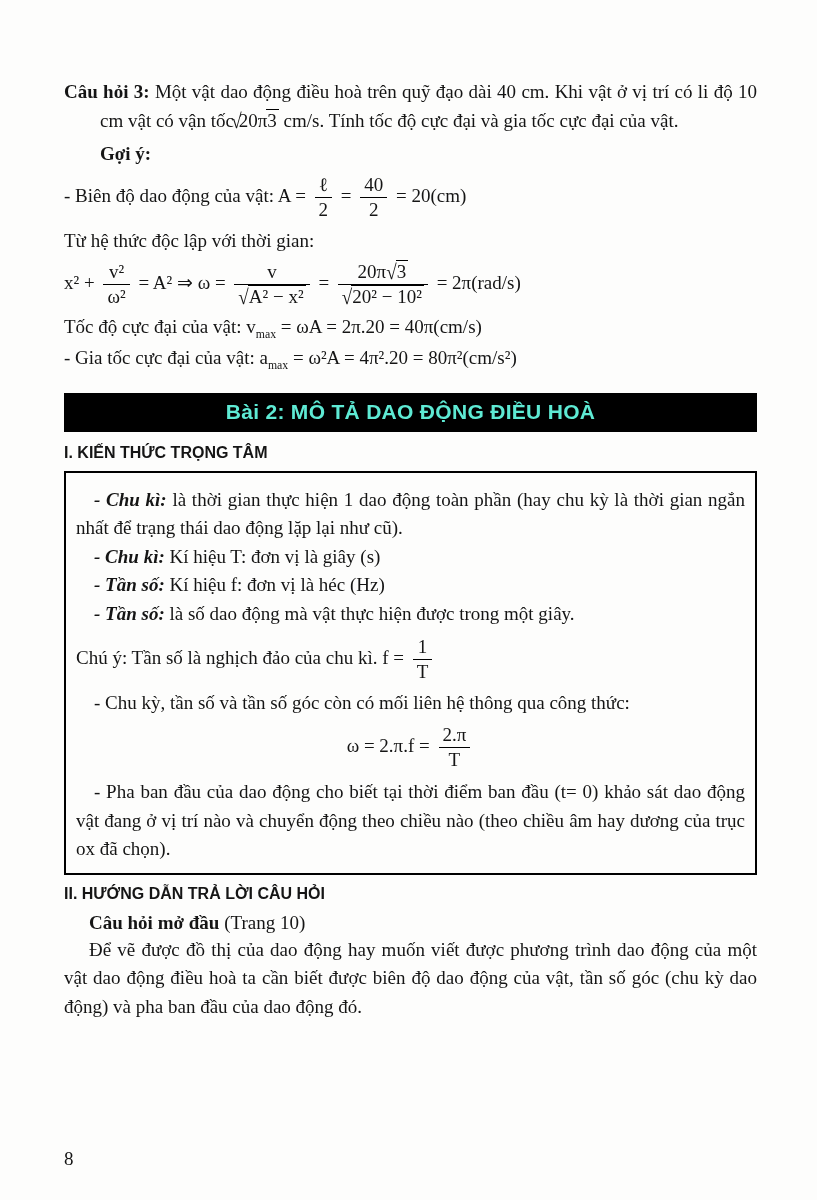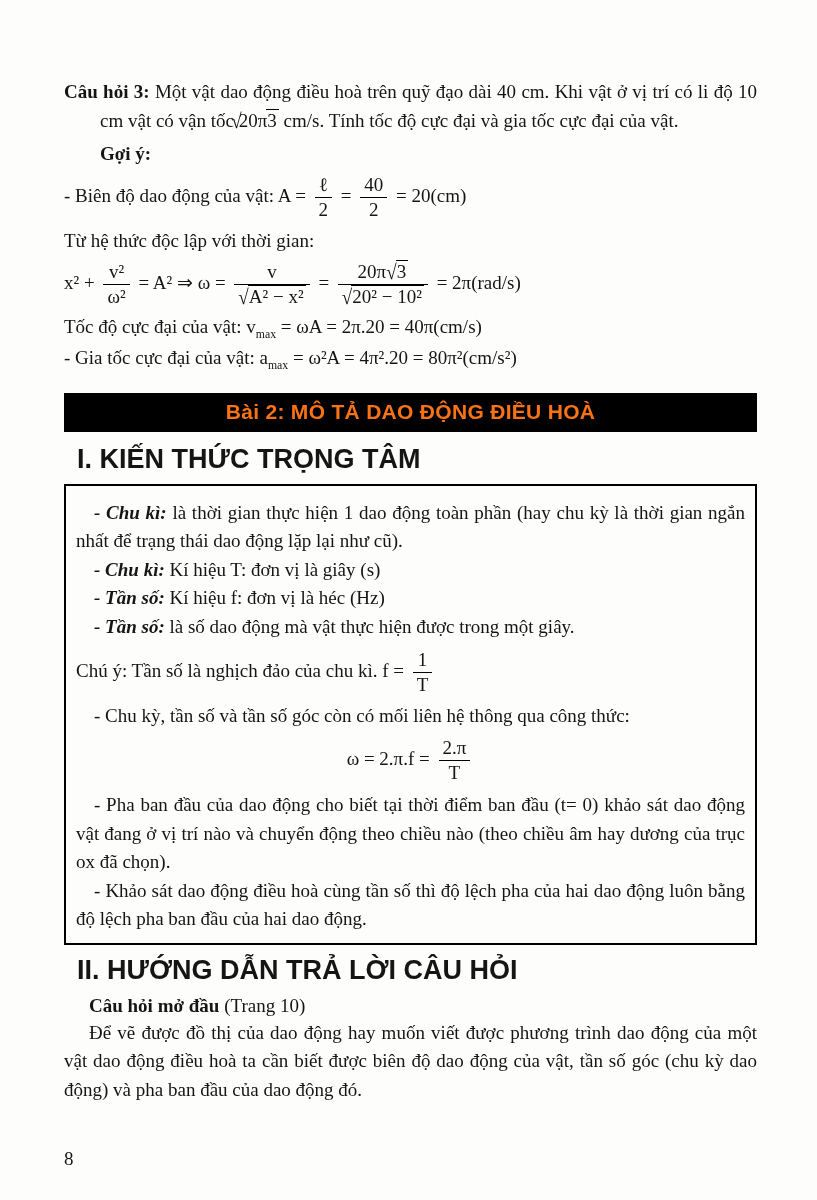--- a/index.html
+++ b/index.html
@@ -27,33 +27,33 @@
   .frac .num { display:block; border-bottom:1.4px solid #000; padding:0 4px 1px; }
   .frac .den { display:block; padding:1px 4px 0; }
   
   .rsign { display:inline-block; transform:scaleY(1.12); margin-right:-1px; }
   .radicand { border-top:1.4px solid #000; padding:0 2px 0 1px; }
   sub { font-size:0.62em; }
   
   .banner {
     margin:20px 0 12px;
     background:#000;
-    color:#f97316;
+    color:#5eead4;
     font-family:"Liberation Sans", sans-serif;
     font-weight:bold;
     font-size:21px;
     text-align:center;
     padding:7px 0 8px;
     letter-spacing:0.3px;
   }
   .sec-heading {
     font-family:"Liberation Sans", sans-serif;
     font-weight:bold;
-    font-size:27px;
-    margin:10px 13px 9px;
+    font-size:16px;
+    margin:10px 0 9px;
     text-align:left;
   }
   .kbox { border:2px solid #000; padding:13px 10px 9px; }
   .kbox .item { text-indent:18px; }
   .kbox .lead { font-weight:bold; font-style:italic; }
   .note-line { text-indent:0; margin:6px 0 4px; text-align:left; }
   .center-formula { text-align:center; text-indent:0; margin:4px 0 6px; }
   .opening-label { font-weight:bold; margin:2px 0 2px 25px; text-align:left; }
   .opening-label .ref { font-weight:normal; }
   .closing-para { text-indent:25px; }
@@ -119,21 +119,20 @@
       </p>
 
       <p class="para item">- Chu kỳ, tần số và tần số góc còn có mối liên hệ thông qua công thức:</p>
 
       <p class="center-formula">
         <span>ω = 2.π.f =</span>
         <span class="frac"><span class="num">2.π</span><span class="den">T</span></span>
       </p>
 
       <p class="para item">- Pha ban đầu của dao động cho biết tại thời điểm ban đầu (t= 0) khảo sát dao động vật đang ở vị trí nào và chuyển động theo chiều nào (theo chiều âm hay dương của trục ox đã chọn).</p>
-      <p class="para item">- Khảo sát dao động điều hoà cùng tần số thì độ lệch pha của hai dao động luôn bằng độ lệch pha ban đầu của hai dao động.</p>
     </div>
 
     <h2 class="sec-heading">II. HƯỚNG DẪN TRẢ LỜI CÂU HỎI</h2>
 
     <p class="opening-label"><span>Câu hỏi mở đầu</span><span class="ref"> (Trang 10)</span></p>
 
     <p class="para closing-para">Để vẽ được đồ thị của dao động hay muốn viết được phương trình dao động của một vật dao động điều hoà ta cần biết được biên độ dao động của vật, tần số góc (chu kỳ dao động) và pha ban đầu của dao động đó.</p>
 
   </div>
 

